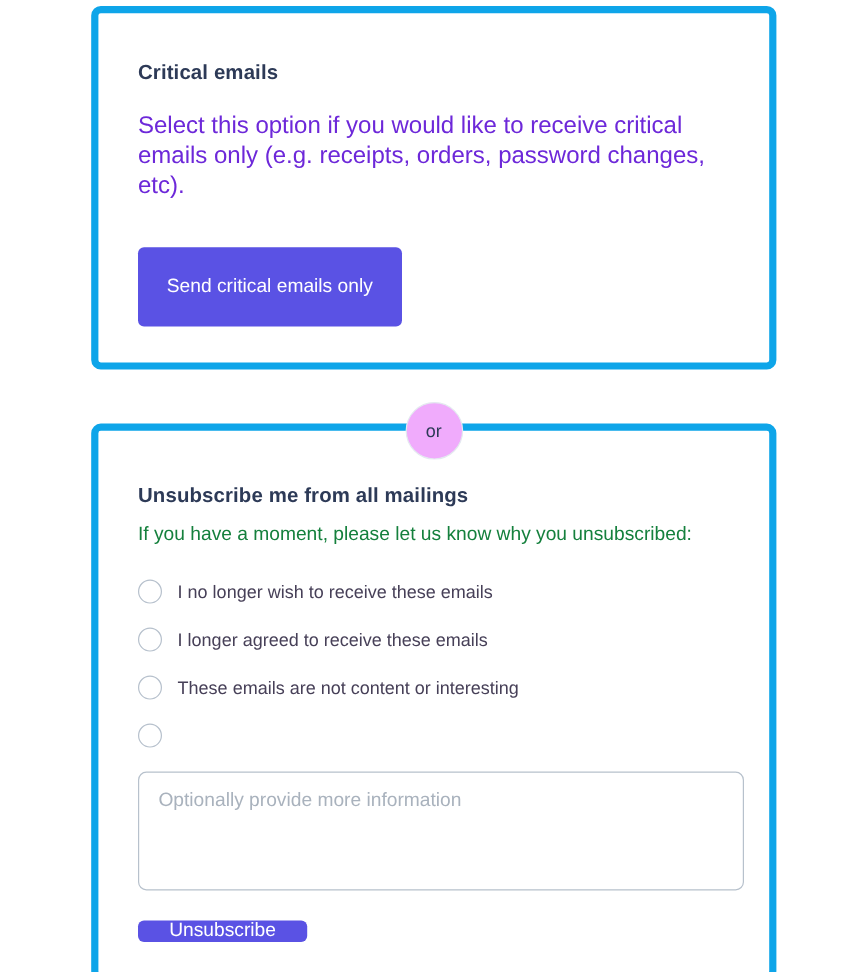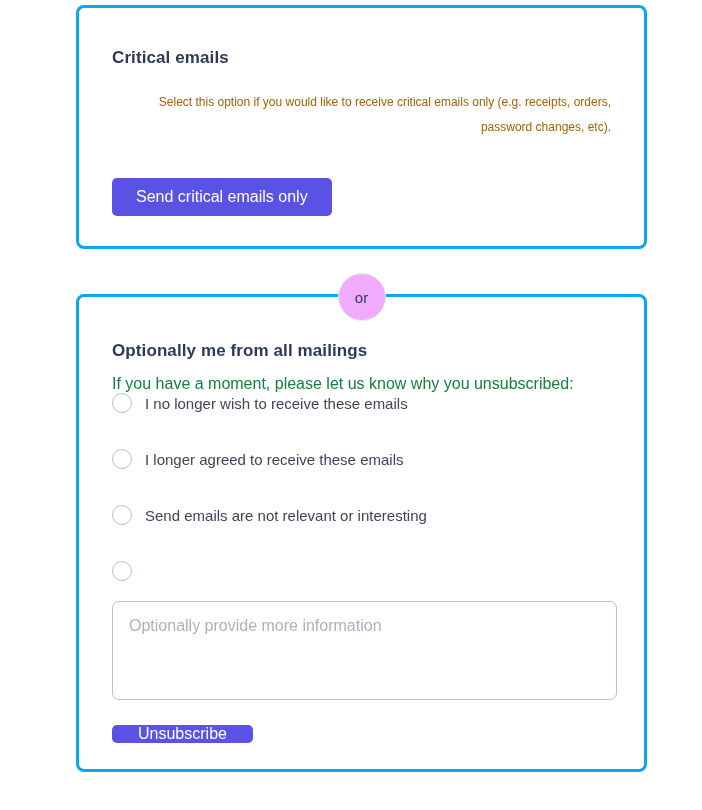--- a/index.html
+++ b/index.html
@@ -11,50 +11,49 @@
   }
   .page {
     position: relative;
     width: 702px; height: 810px;
     padding-top: 5px;
     padding-left: 76px;
   }
   .card {
     width: 571px;
     background: #ffffff;
-    border: 3px solid #0ea5e9;
+    border: 6px solid #0ea5e9;
     border-radius: 8px;
   }
   .card-critical {
     padding: 40px 33px 30px 33px;
   }
   .card-title {
     font-size: 17px;
     font-weight: 700;
     color: #2d3a57;
     letter-spacing: 0.1px;
   }
   .card-desc {
     margin-top: 22px;
-    font-size: 12px;
+    font-size: 20px;
     line-height: 25px;
-    color: #a16207;
+    color: #6d28d9;
     max-width: 510px;
-    text-align: right;
   }
   .btn {
     display: inline-block;
     margin-top: 38px;
     background: #5a52e4;
     color: #ffffff;
     border: none;
     border-radius: 5px;
     font-family: "Liberation Sans", sans-serif;
     font-size: 16px;
-    padding: 10px 24px;
+    padding: 24px 24px;
     cursor: pointer;
   }
   .divider-gap { height: 45px; }
   .card-unsub {
     position: relative;
     padding: 44px 33px 26px 33px;
   }
   .or-badge {
     position: absolute;
     top: 0; left: 50%;
@@ -69,23 +68,24 @@
     font-size: 15px;
     color: #2d3a57;
     z-index: 2;
   }
   .card-sub {
     margin-top: 14px;
     font-size: 16px;
     color: #15803d;
   }
   .reasons {
+    margin-top: 28px;
     display: flex;
     flex-direction: column;
-    gap: 36px;
+    gap: 20px;
   }
   .reason-row {
     display: flex;
     align-items: center;
     gap: 13px;
     cursor: pointer;
   }
   .radio-circle {
     width: 20px; height: 20px;
     flex: 0 0 20px;
@@ -126,35 +126,35 @@
     <h2 class="card-title">Critical emails</h2>
     <p class="card-desc">Select this option if you would like to receive critical emails only (e.g. receipts, orders, password changes, etc).</p>
     <button class="btn">Send critical emails only</button>
   </section>
 
   <div class="divider-gap"></div>
 
   <section class="card card-unsub">
     <div class="or-badge">or</div>
 
-    <h2 class="card-title">Optionally me from all mailings</h2>
+    <h2 class="card-title">Unsubscribe me from all mailings</h2>
     <p class="card-sub">If you have a moment, please let us know why you unsubscribed:</p>
 
     <div class="reasons">
       <div class="reason-row">
         <span class="radio-circle"></span>
         <span class="reason-label">I no longer wish to receive these emails</span>
       </div>
       <div class="reason-row">
         <span class="radio-circle"></span>
         <span class="reason-label">I longer agreed to receive these emails</span>
       </div>
       <div class="reason-row">
         <span class="radio-circle"></span>
-        <span class="reason-label">Send emails are not relevant or interesting</span>
+        <span class="reason-label">These emails are not content or interesting</span>
       </div>
       <div class="reason-row">
         <span class="radio-circle"></span>
       </div>
     </div>
 
     <textarea class="more-info" placeholder="Optionally provide more information" style=""></textarea>
 
     <button class="btn btn-unsub">Unsubscribe</button>
   </section>

